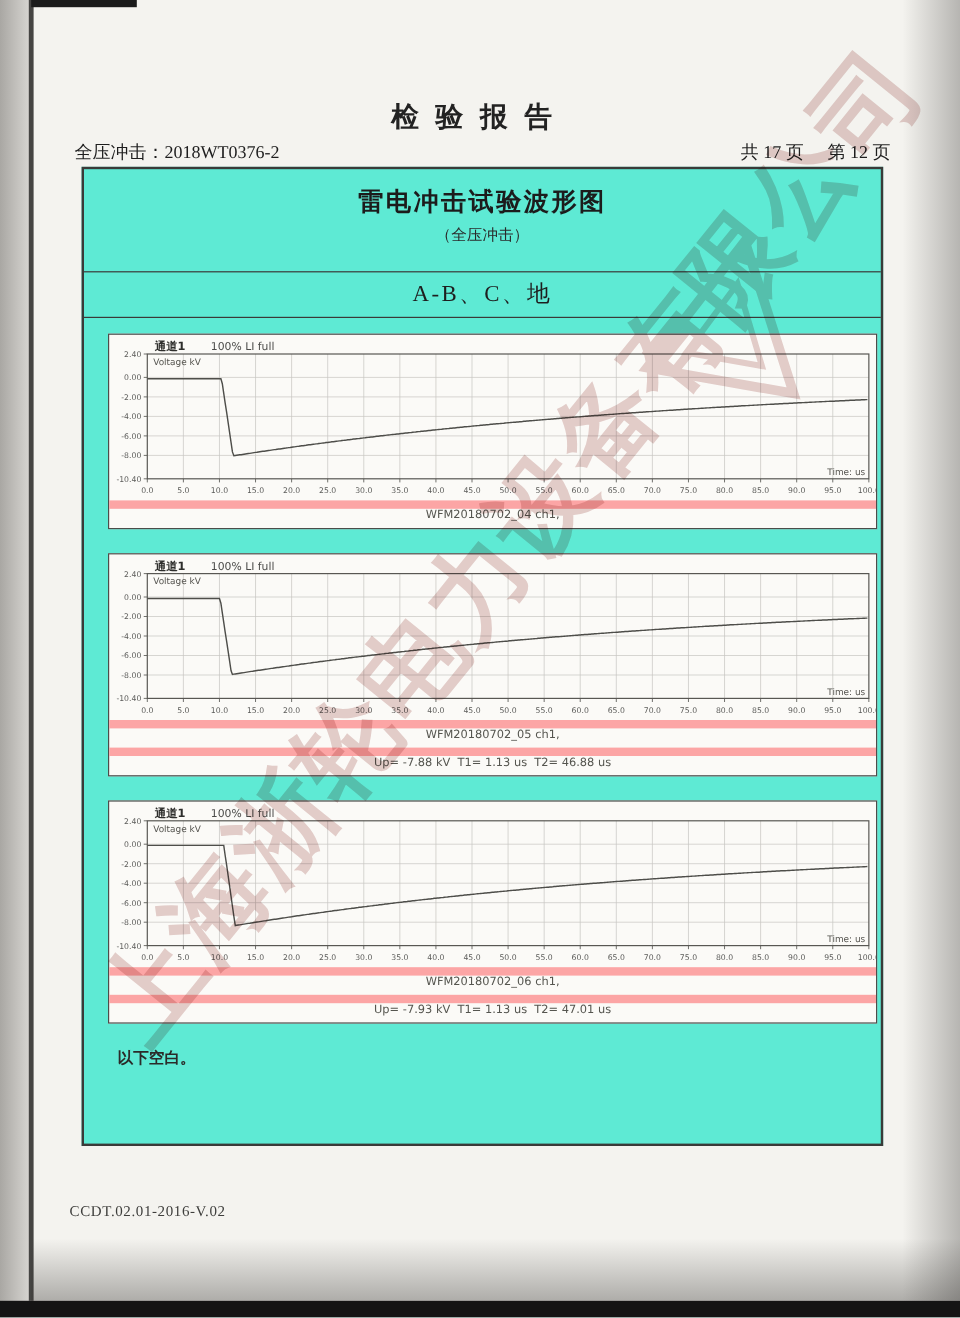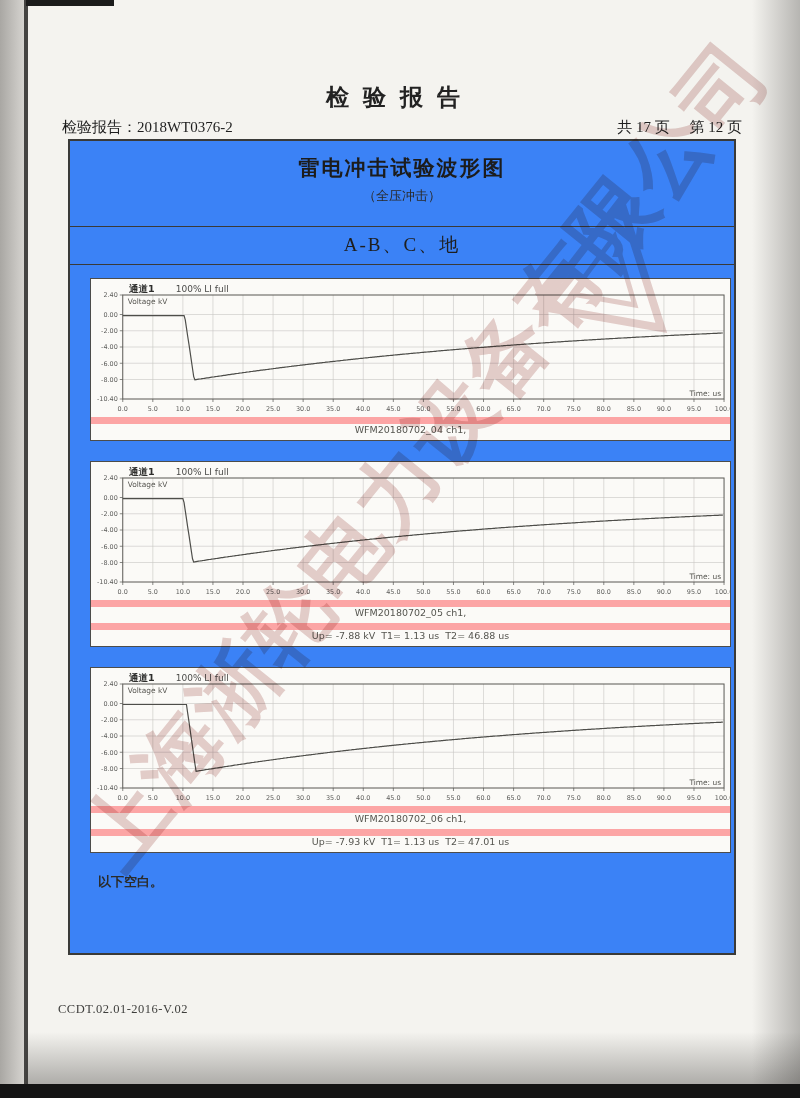--- a/index.html
+++ b/index.html
@@ -21,21 +21,21 @@
     background:linear-gradient(to right,rgba(40,38,36,0),rgba(40,38,36,0.30));z-index:6;pointer-events:none;}
   
   .doc-title{position:absolute;left:60px;right:60px;top:82px;text-align:center;
     font-size:23px;font-weight:bold;letter-spacing:14px;color:#222;}
   .meta-row{position:absolute;left:62px;right:58px;top:118px;font-size:15px;color:#1e1e1e;}
   .meta-left{float:left;}
   .meta-right{float:right;}
   .meta-right span{margin-left:16px;}
   
   .report-box{position:absolute;left:68px;top:139px;width:668px;height:816px;
-    border:2px solid #3a3a38;box-sizing:border-box;background:#3b82f6;}
+    border:2px solid #3a3a38;box-sizing:border-box;background:#5eead4;}
   .box-title{margin:13px 0 0 0;text-align:center;font-size:21px;font-weight:bold;color:#1c1c1c;
     font-family:"DejaVu Sans","Liberation Sans",sans-serif;letter-spacing:2px;}
   .box-subtitle{margin:5px 0 0 0;text-align:center;font-size:13px;color:#2a2a2a;}
   .section-band{margin-top:21px;border-top:1.5px solid #3a3a38;border-bottom:1.5px solid #3a3a38;
     padding:5px 0 6px 0;text-align:center;font-size:19px;color:#1e1e1e;letter-spacing:2px;}
   .charts-area{padding:13px 3px 0 20px;}
   
   .chart-panel{position:relative;border:1px solid #4c4c4a;background:#fbfaf7;margin-bottom:20px;}
   .chart-head{position:absolute;left:38px;top:1px;height:13px;line-height:13px;z-index:2;
     font-family:"DejaVu Sans","Liberation Sans",sans-serif;}
@@ -58,21 +58,21 @@
   .watermark-logo{position:absolute;left:540px;top:192px;transform:rotate(10deg);}
 </style>
 </head>
 <body>
 
 <div class="paper"></div>
 
 <div class="doc-title">检验报告</div>
 
 <div class="meta-row">
-  <div class="meta-left"><span>检验报告：</span><span>2018WT0376-2</span></div>
+  <div class="meta-left"><span>全压冲击：</span><span>2018WT0376-2</span></div>
   <div class="meta-right">
     <span>共 17 页</span>
     <span>第 12 页</span>
   </div>
 </div>
 
 <div class="report-box">
   <div class="box-title">雷电冲击试验波形图</div>
   <div class="box-subtitle">（全压冲击）</div>
   <div class="section-band">A-B、C、地</div>

